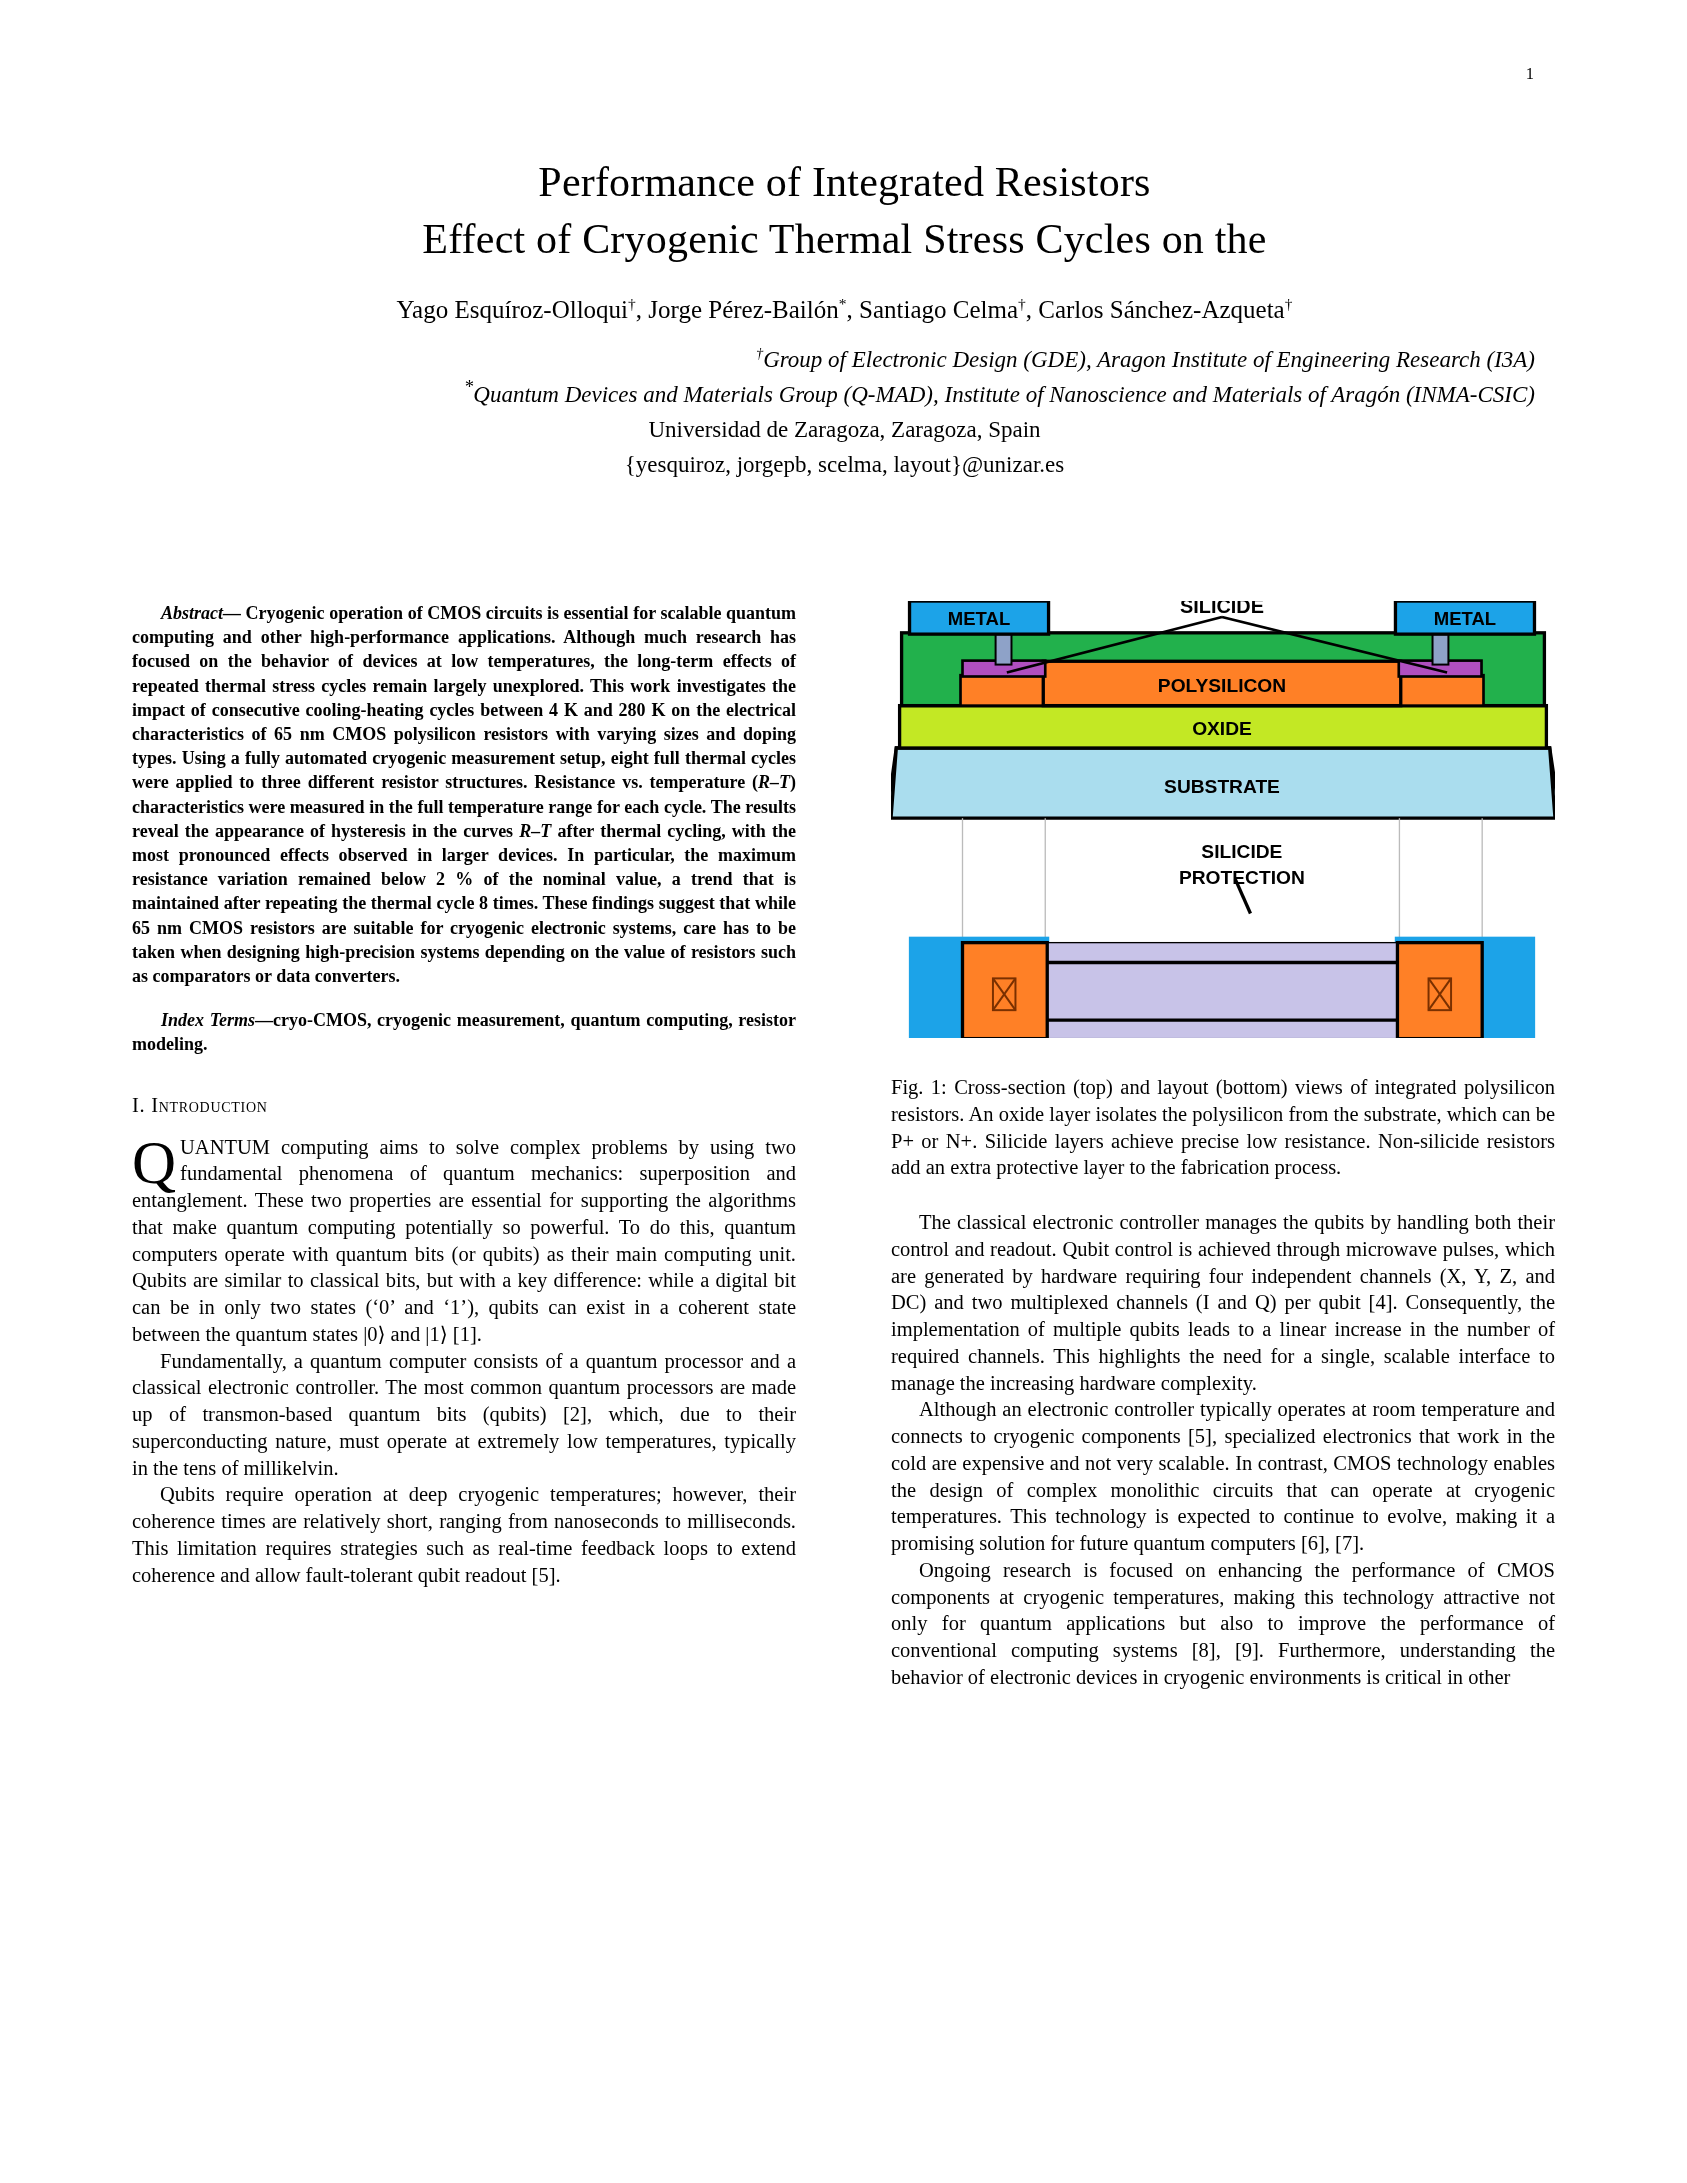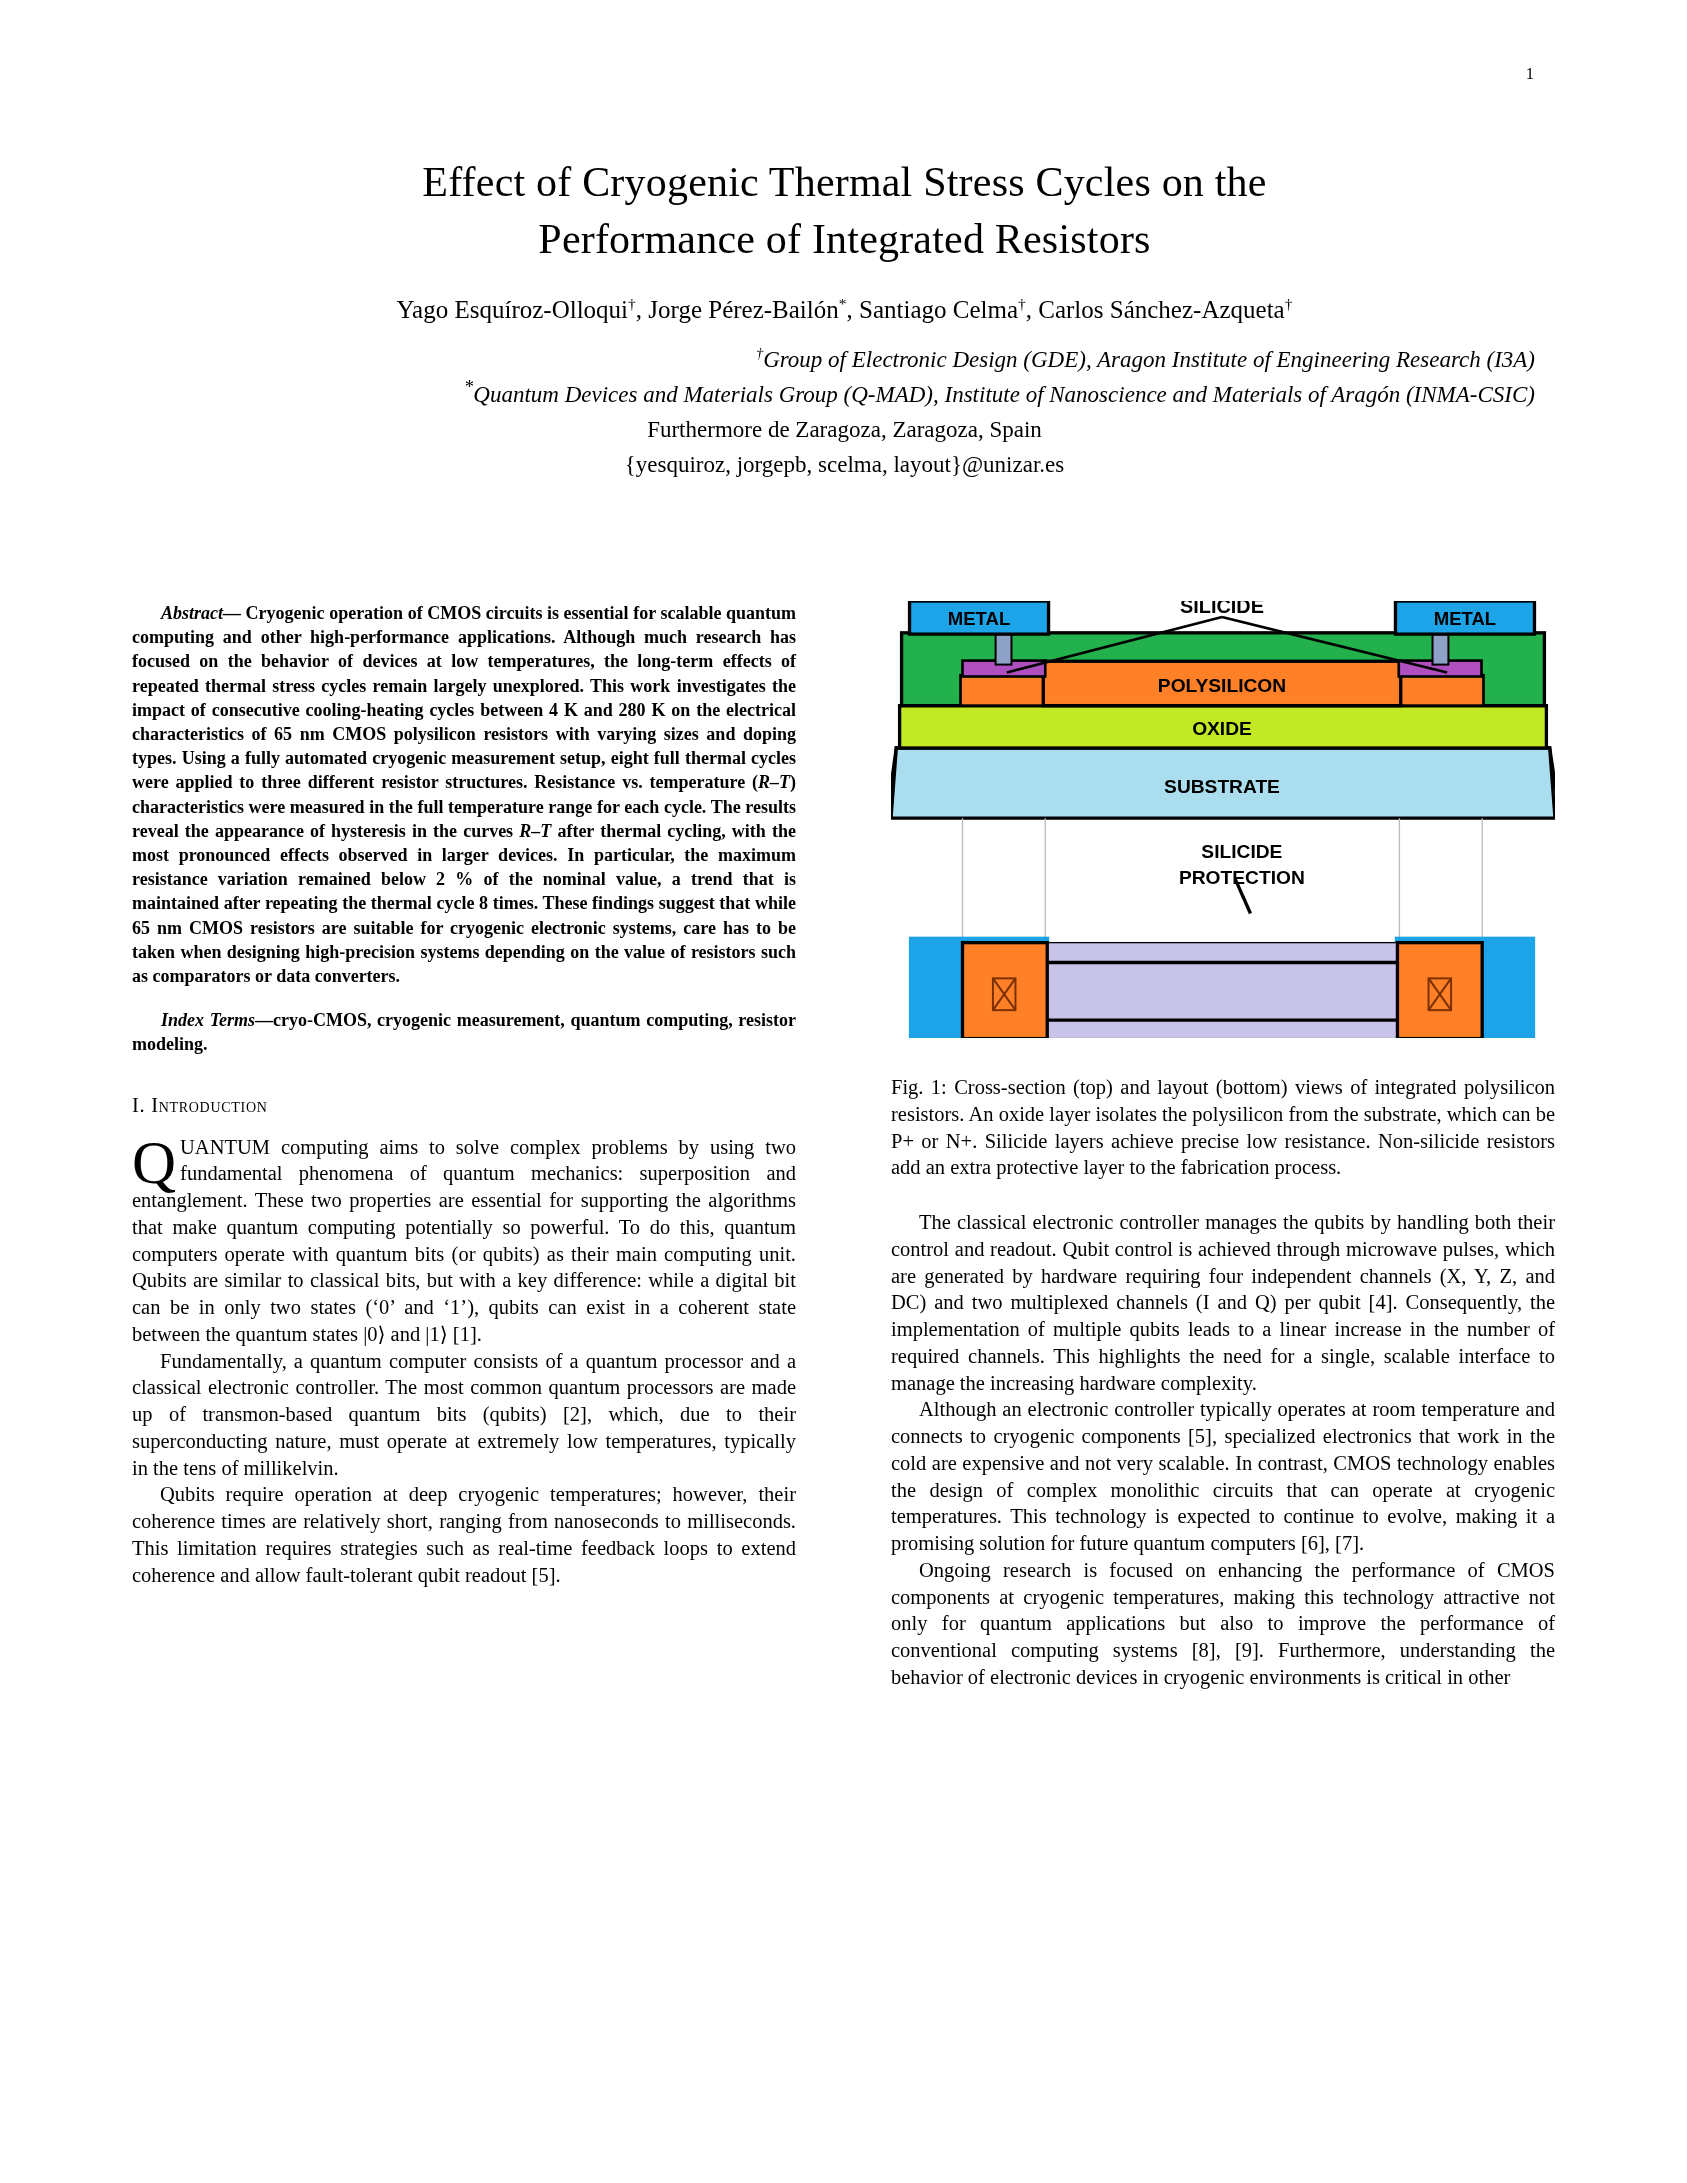--- a/index.html
+++ b/index.html
@@ -137,30 +137,30 @@
 </style>
 </head>
 <body>
 
 <div class="page">
 
   <div class="page-number">1</div>
 
   <div class="title-block">
     <div class="paper-title">
+      <div>Performance of Integrated Resistors</div>
       <div>Effect of Cryogenic Thermal Stress Cycles on the</div>
-      <div>Performance of Integrated Resistors</div>
     </div>
 
     <div class="authors">Yago Esquíroz-Olloqui<span class="sup">†</span>, Jorge Pérez-Bailón<span class="sup">*</span>, Santiago Celma<span class="sup">†</span>, Carlos Sánchez-Azqueta<span class="sup">†</span></div>
 
     <div class="affil-block">
       <div class="affil-italic"><span class="sup">†</span>Group of Electronic Design (GDE), Aragon Institute of Engineering Research (I3A)</div>
       <div class="affil-italic"><span class="supstar">*</span>Quantum Devices and Materials Group (Q-MAD), Institute of Nanoscience and Materials of Aragón (INMA-CSIC)</div>
-      <div>Furthermore de Zaragoza, Zaragoza, Spain</div>
+      <div>Universidad de Zaragoza, Zaragoza, Spain</div>
       <div>{yesquiroz, jorgepb, scelma, layout}@unizar.es</div>
     </div>
   </div>
 
   <div class="col col-left">
 
     <p class="abstract"><span class="lead">Abstract—</span><span> Cryogenic operation of CMOS circuits is essential for scalable quantum computing and other high-performance applications. Although much research has focused on the behavior of devices at low temperatures, the long-term effects of repeated thermal stress cycles remain largely unexplored. This work investigates the impact of consecutive cooling-heating cycles between 4 K and 280 K on the electrical characteristics of 65 nm CMOS polysilicon resistors with varying sizes and doping types. Using a fully automated cryogenic measurement setup, eight full thermal cycles were applied to three different resistor structures. Resistance vs. temperature (<i>R–T</i>) characteristics were measured in the full temperature range for each cycle. The results reveal the appearance of hysteresis in the curves <i>R–T</i> after thermal cycling, with the most pronounced effects observed in larger devices. In particular, the maximum resistance variation remained below 2 % of the nominal value, a trend that is maintained after repeating the thermal cycle 8 times. These findings suggest that while 65 nm CMOS resistors are suitable for cryogenic electronic systems, care has to be taken when designing high-precision systems depending on the value of resistors such as comparators or data converters.</span></p>
 
     <p class="indexterms"><span class="lead">Index Terms</span><span>—cryo-CMOS, cryogenic measurement, quantum computing, resistor modeling.</span></p>
 

